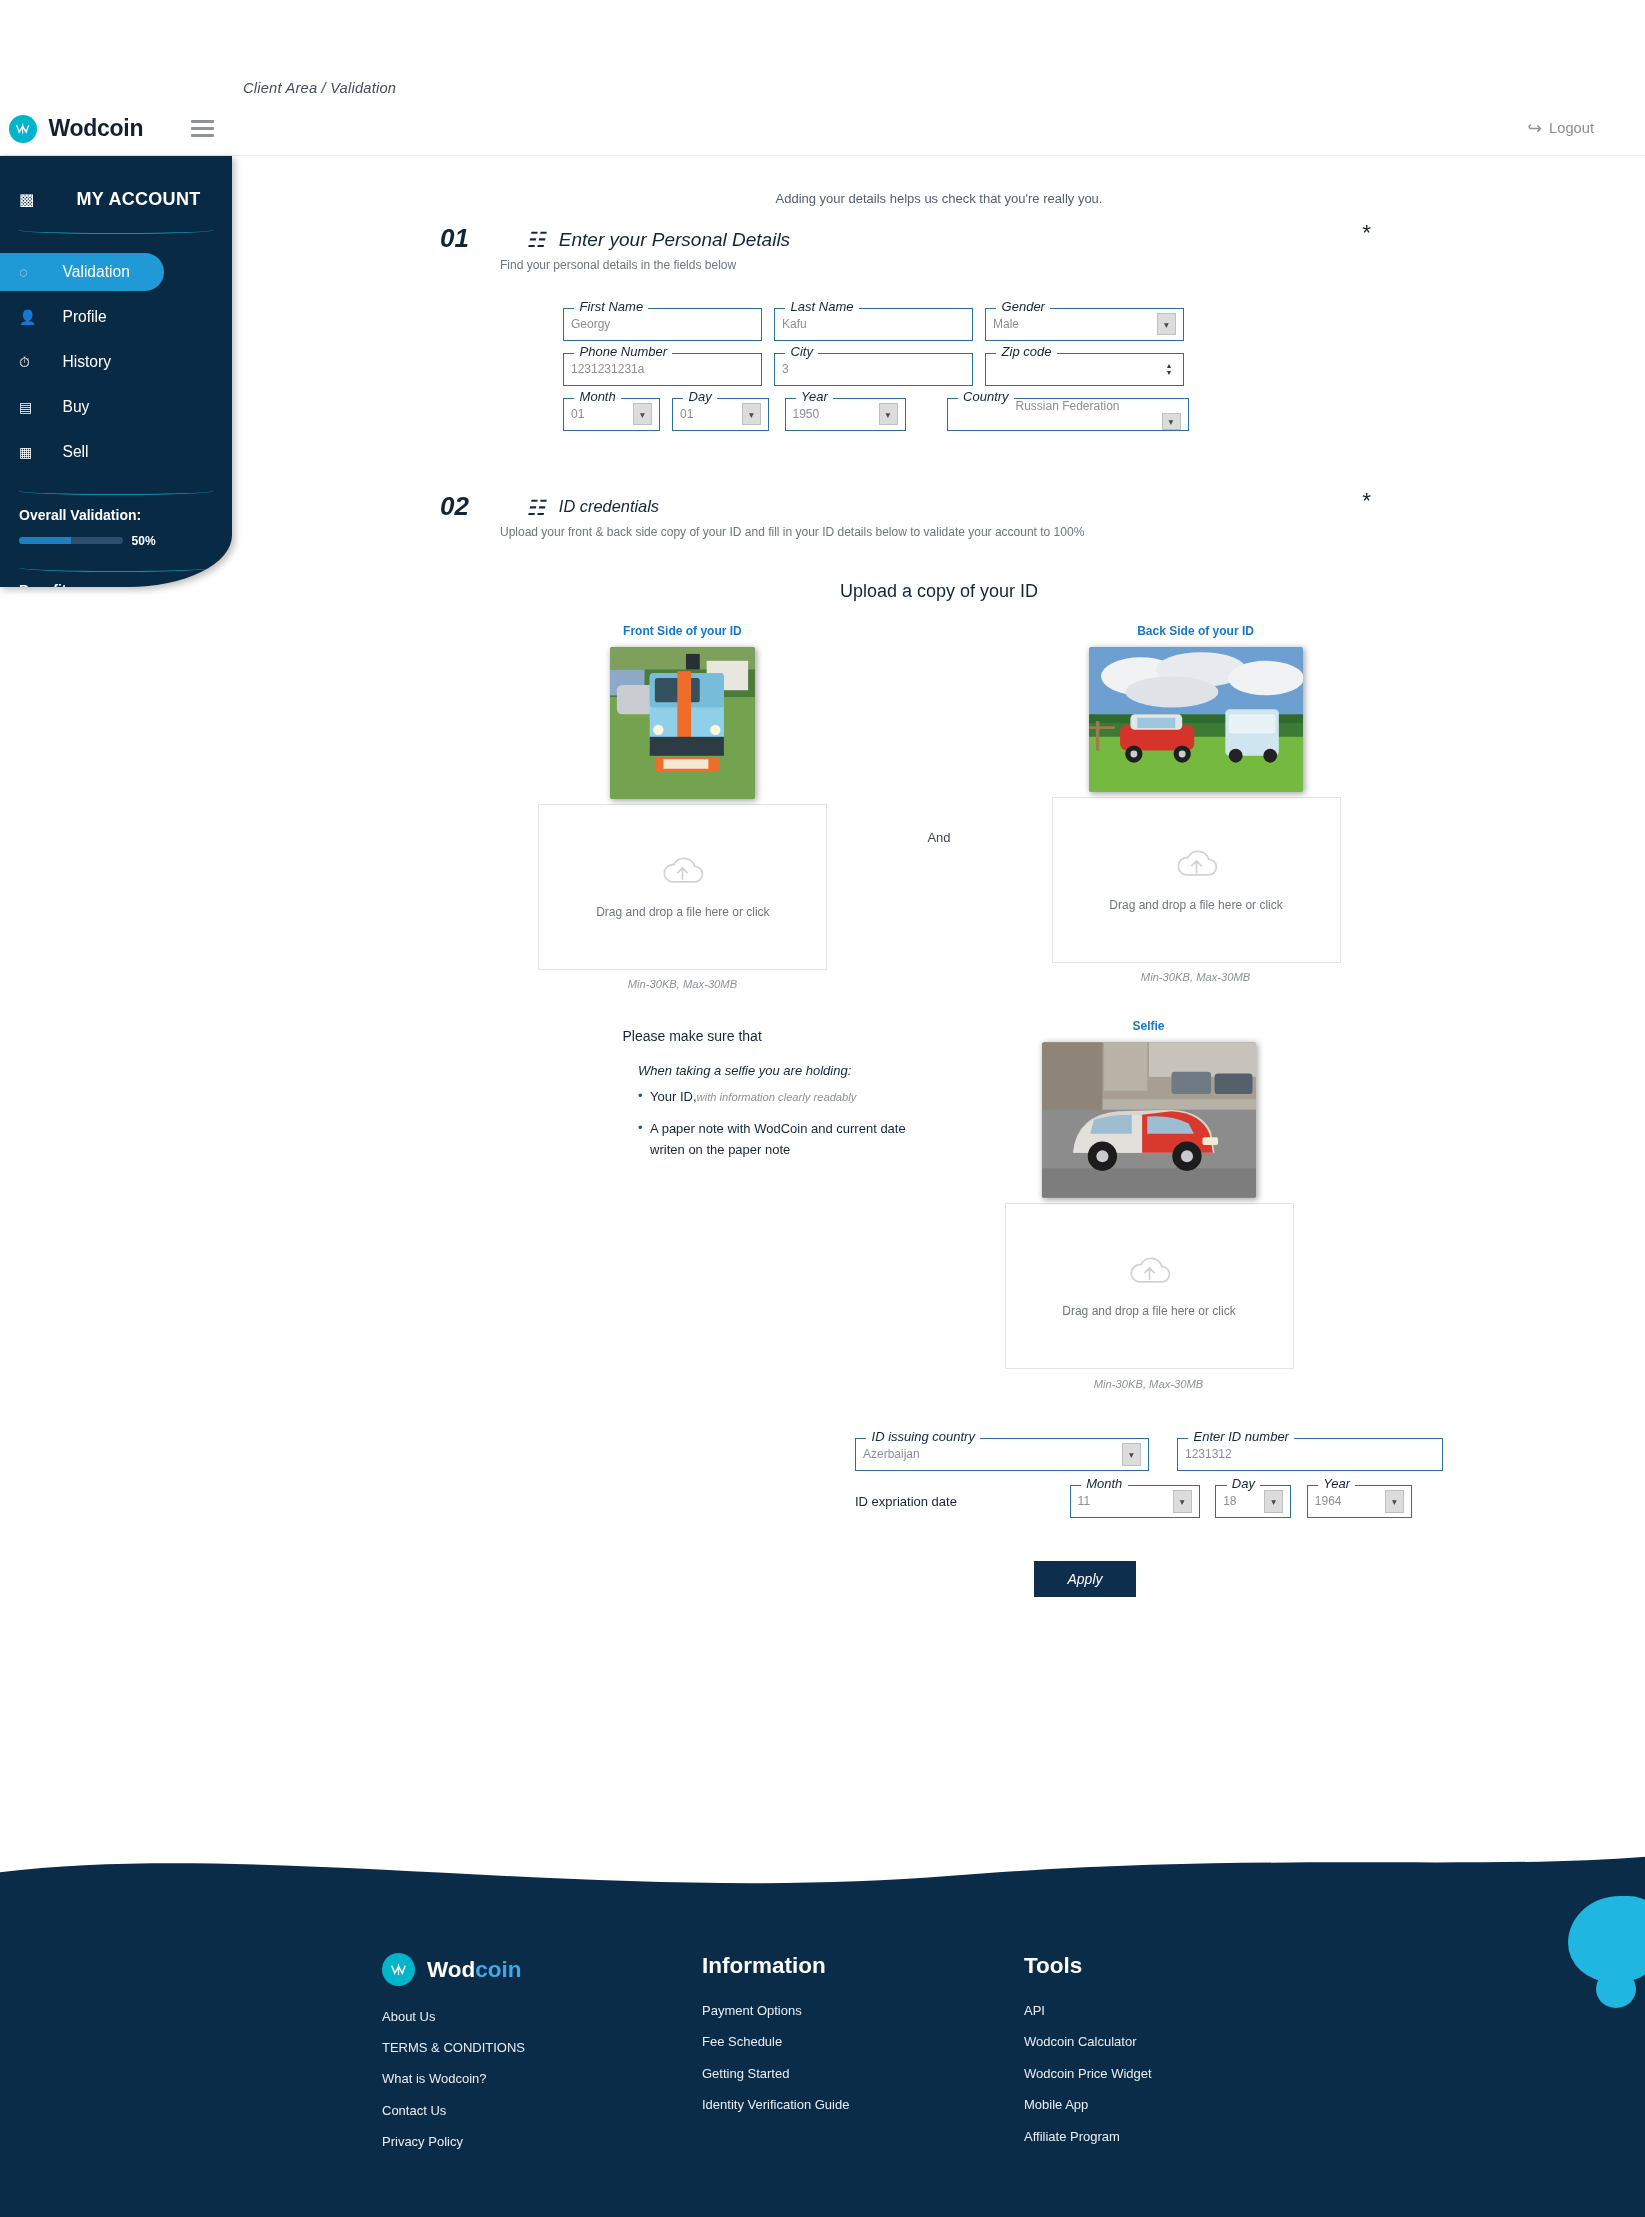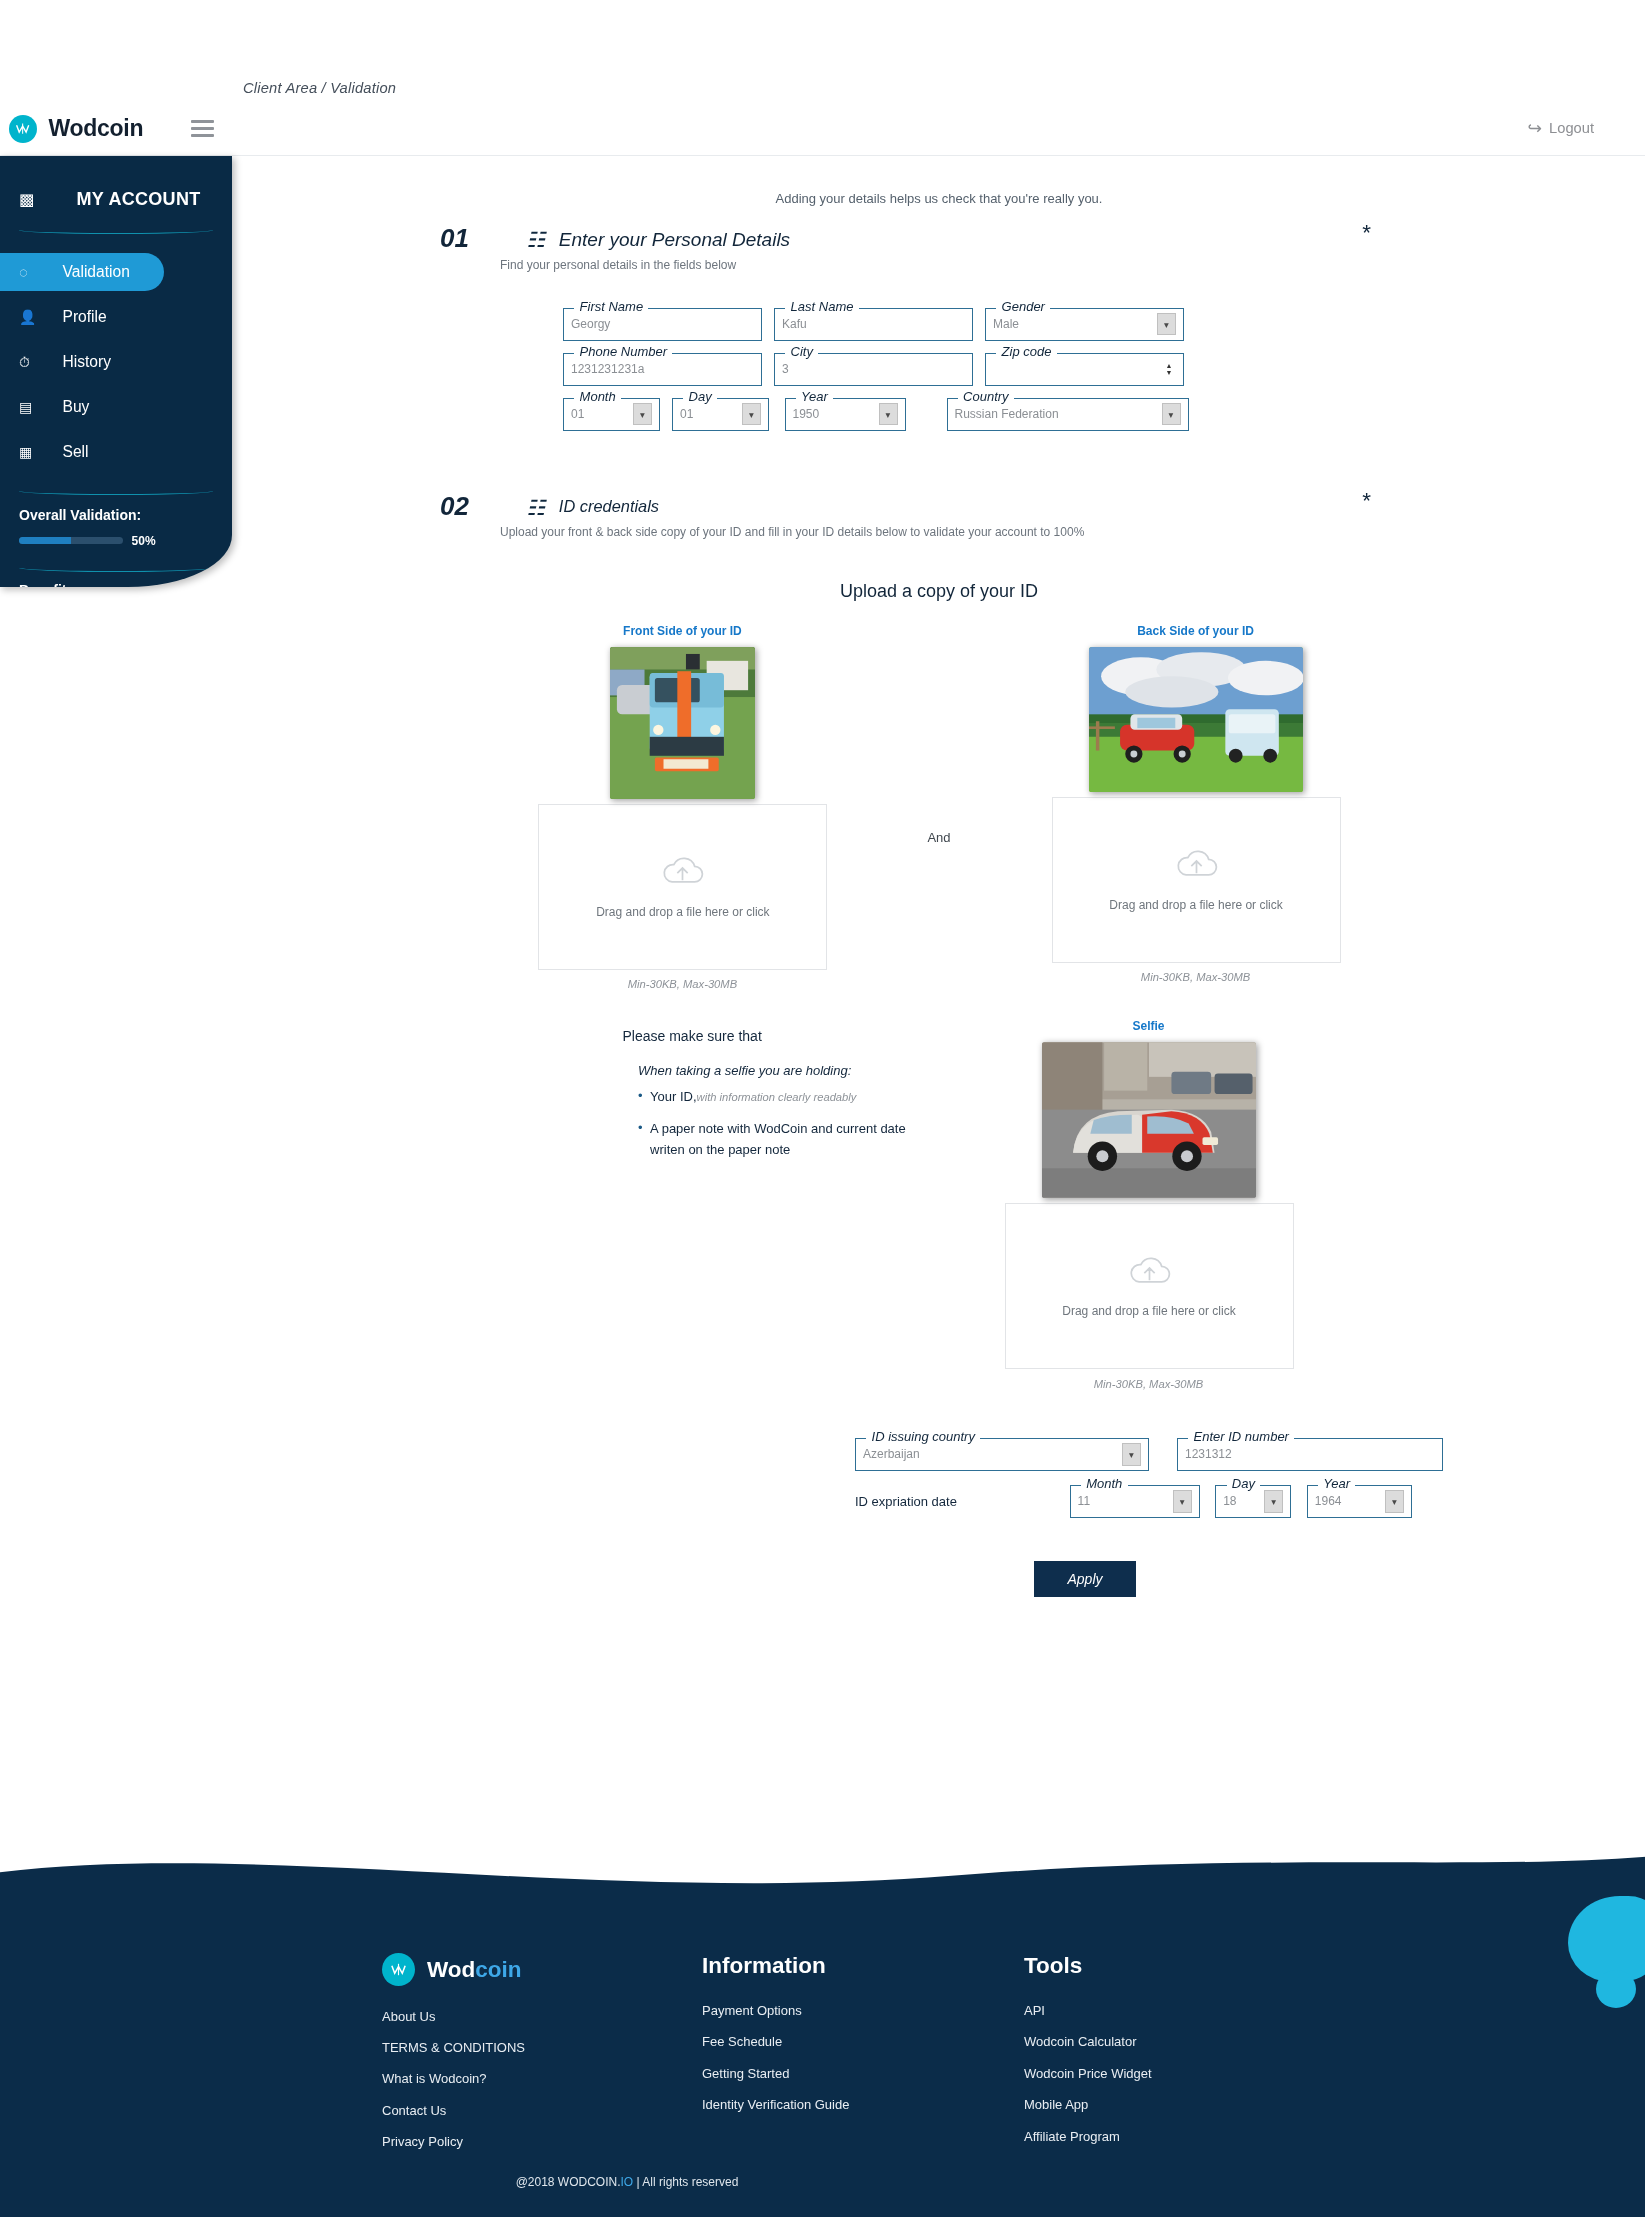--- a/index.html
+++ b/index.html
@@ -106,21 +106,21 @@
     border: 0.9px solid #c0c0c0; display: flex; align-items: center; justify-content: center;
     font-size: 9.5px; color: #4a4a4a; cursor: pointer;
   }
   .spin {
     margin-left: auto; width: 14px; height: 22.5px; display:flex; flex-direction:column;
     align-items:center; justify-content:center; cursor: pointer; color:#333; font-size:7px; line-height:7px;
   }
   .w-first { width: 199px; }  .w-last { width: 199px; }  .w-gender { width: 199px; }
   .w-phone { width: 199px; }  .w-city { width: 199px; }  .w-zip { width: 199px; }
   .w-mon { width: 97px; }    .w-day { width: 97px; }   .w-year { width: 121px; }
-  .w-country { width: 242px; }
+  .w-country { width: 242px; flex-direction: column; }
 
   
   .center-h { text-align: center; font-size: 18px; color: #12263a; margin-top: 64px; }
   .upload-wrap { display: flex; justify-content: center; align-items: flex-start; gap: 138px; margin-top: 22.5px; }
   .upload-col { width: 214px; }
   .up-label { text-align: center; color: #1678c9; font-weight: bold; font-size: 12px; margin-bottom: 8.6px;}
   .thumb {
     width: 145px; height: 152px; margin: 0 auto; border-radius: 2.6px;
     box-shadow: 1.7px 1.7px 6px rgba(0,0,0,.35); overflow: hidden; position: relative;
   }
@@ -551,17 +551,14 @@
     <div class="fcol c3">
       <div class="fh">Tools</div>
       <a class="flink">API</a>
       <a class="flink">Wodcoin Calculator</a>
       <a class="flink">Wodcoin Price Widget</a>
       <a class="flink">Mobile App</a>
       <a class="flink">Affiliate Program</a>
     </div>
   </div>
 
-  <div class="copy">
-    <span>@2018 WODCOIN.</span><i>IO</i><span> | All rights reserved</span>
-  </div>
 </div>
 
 
 </body></html>

